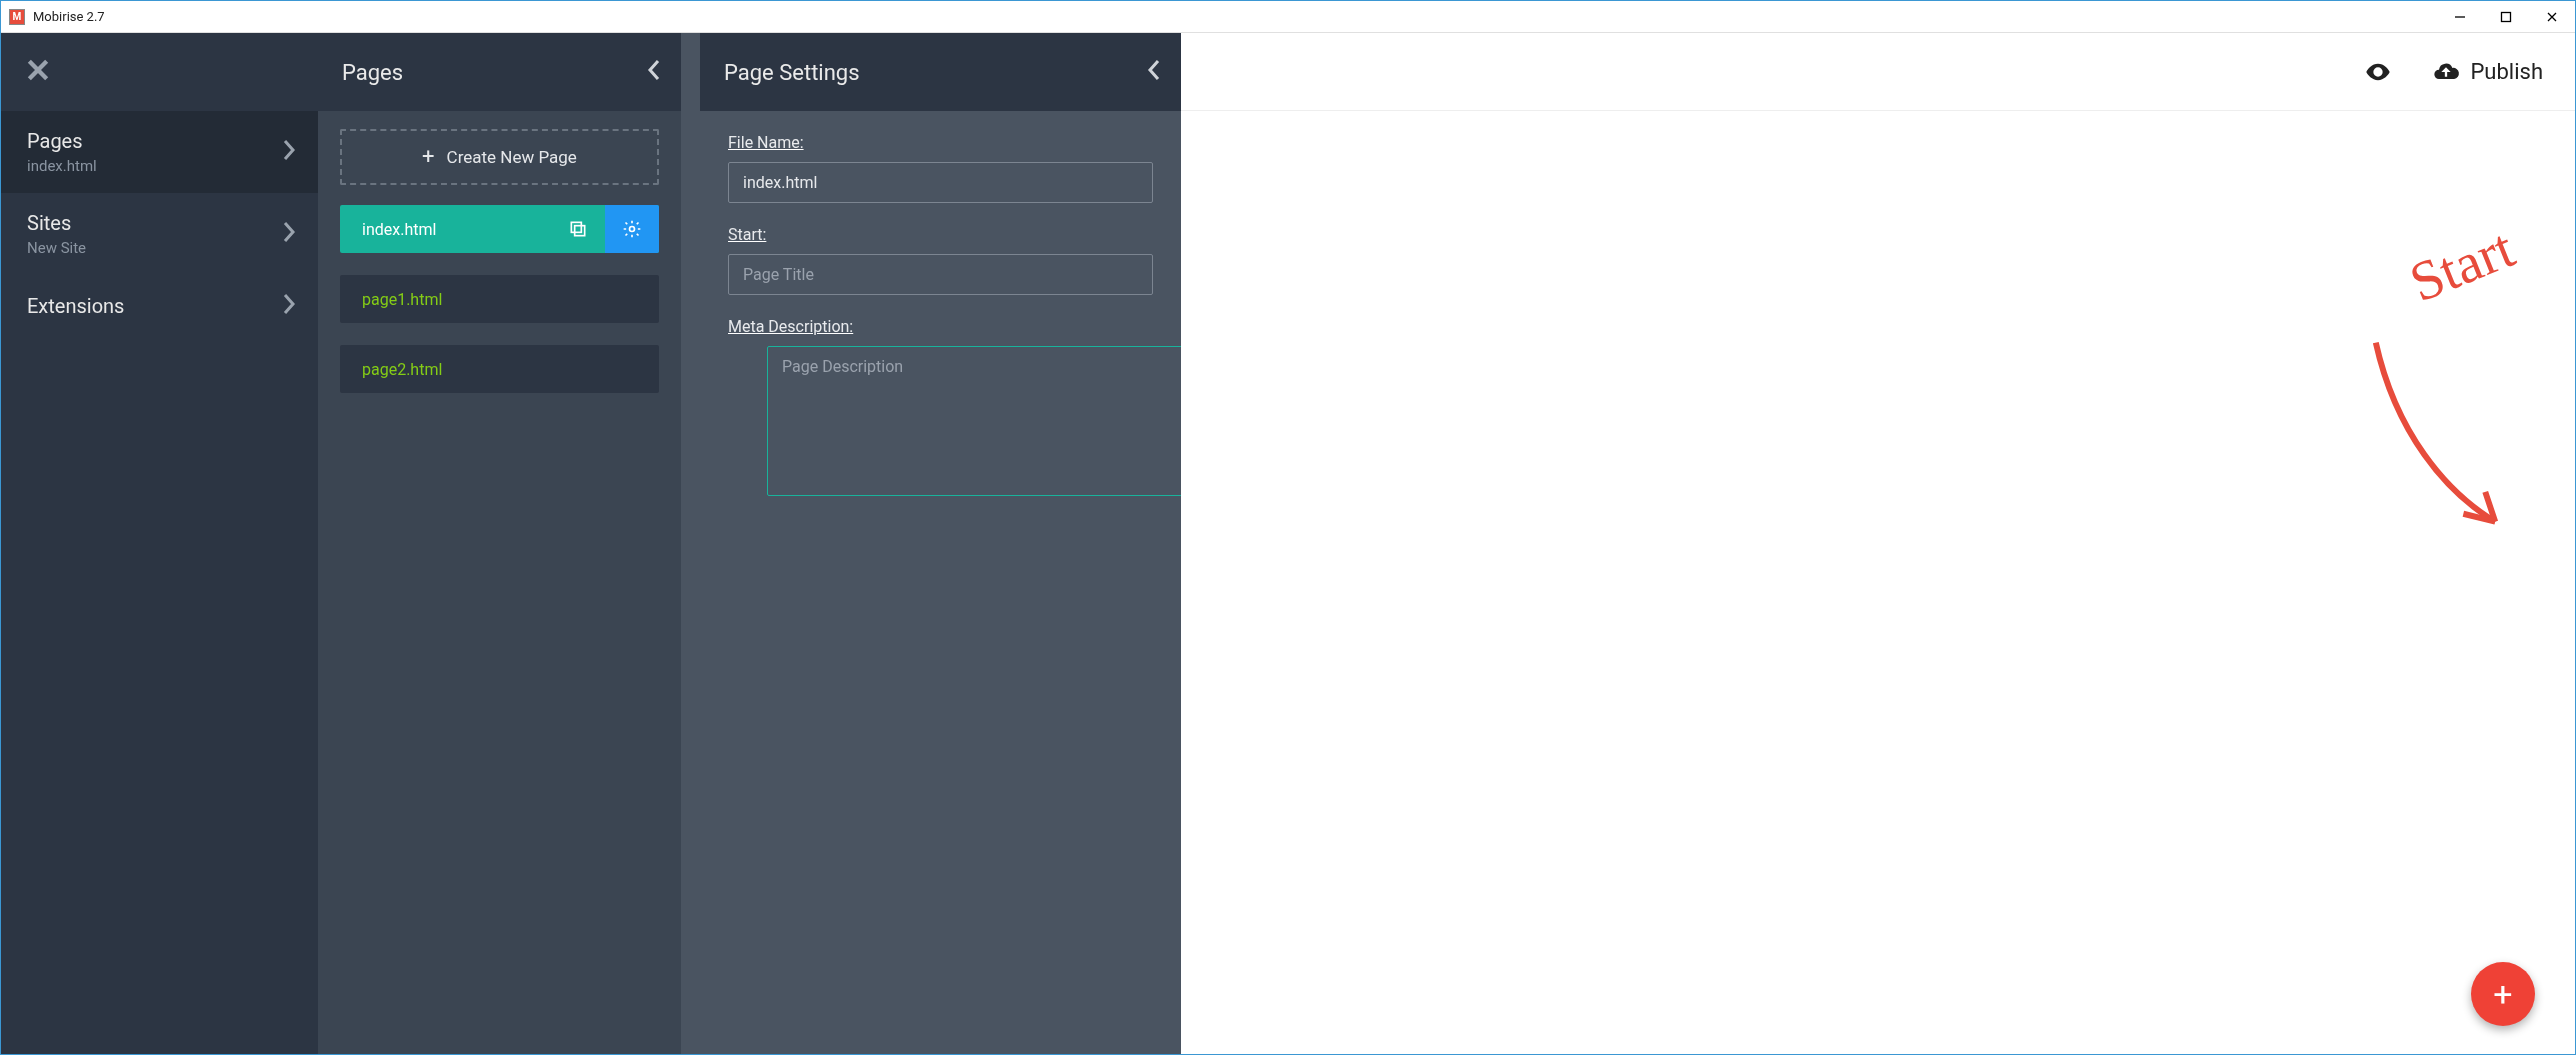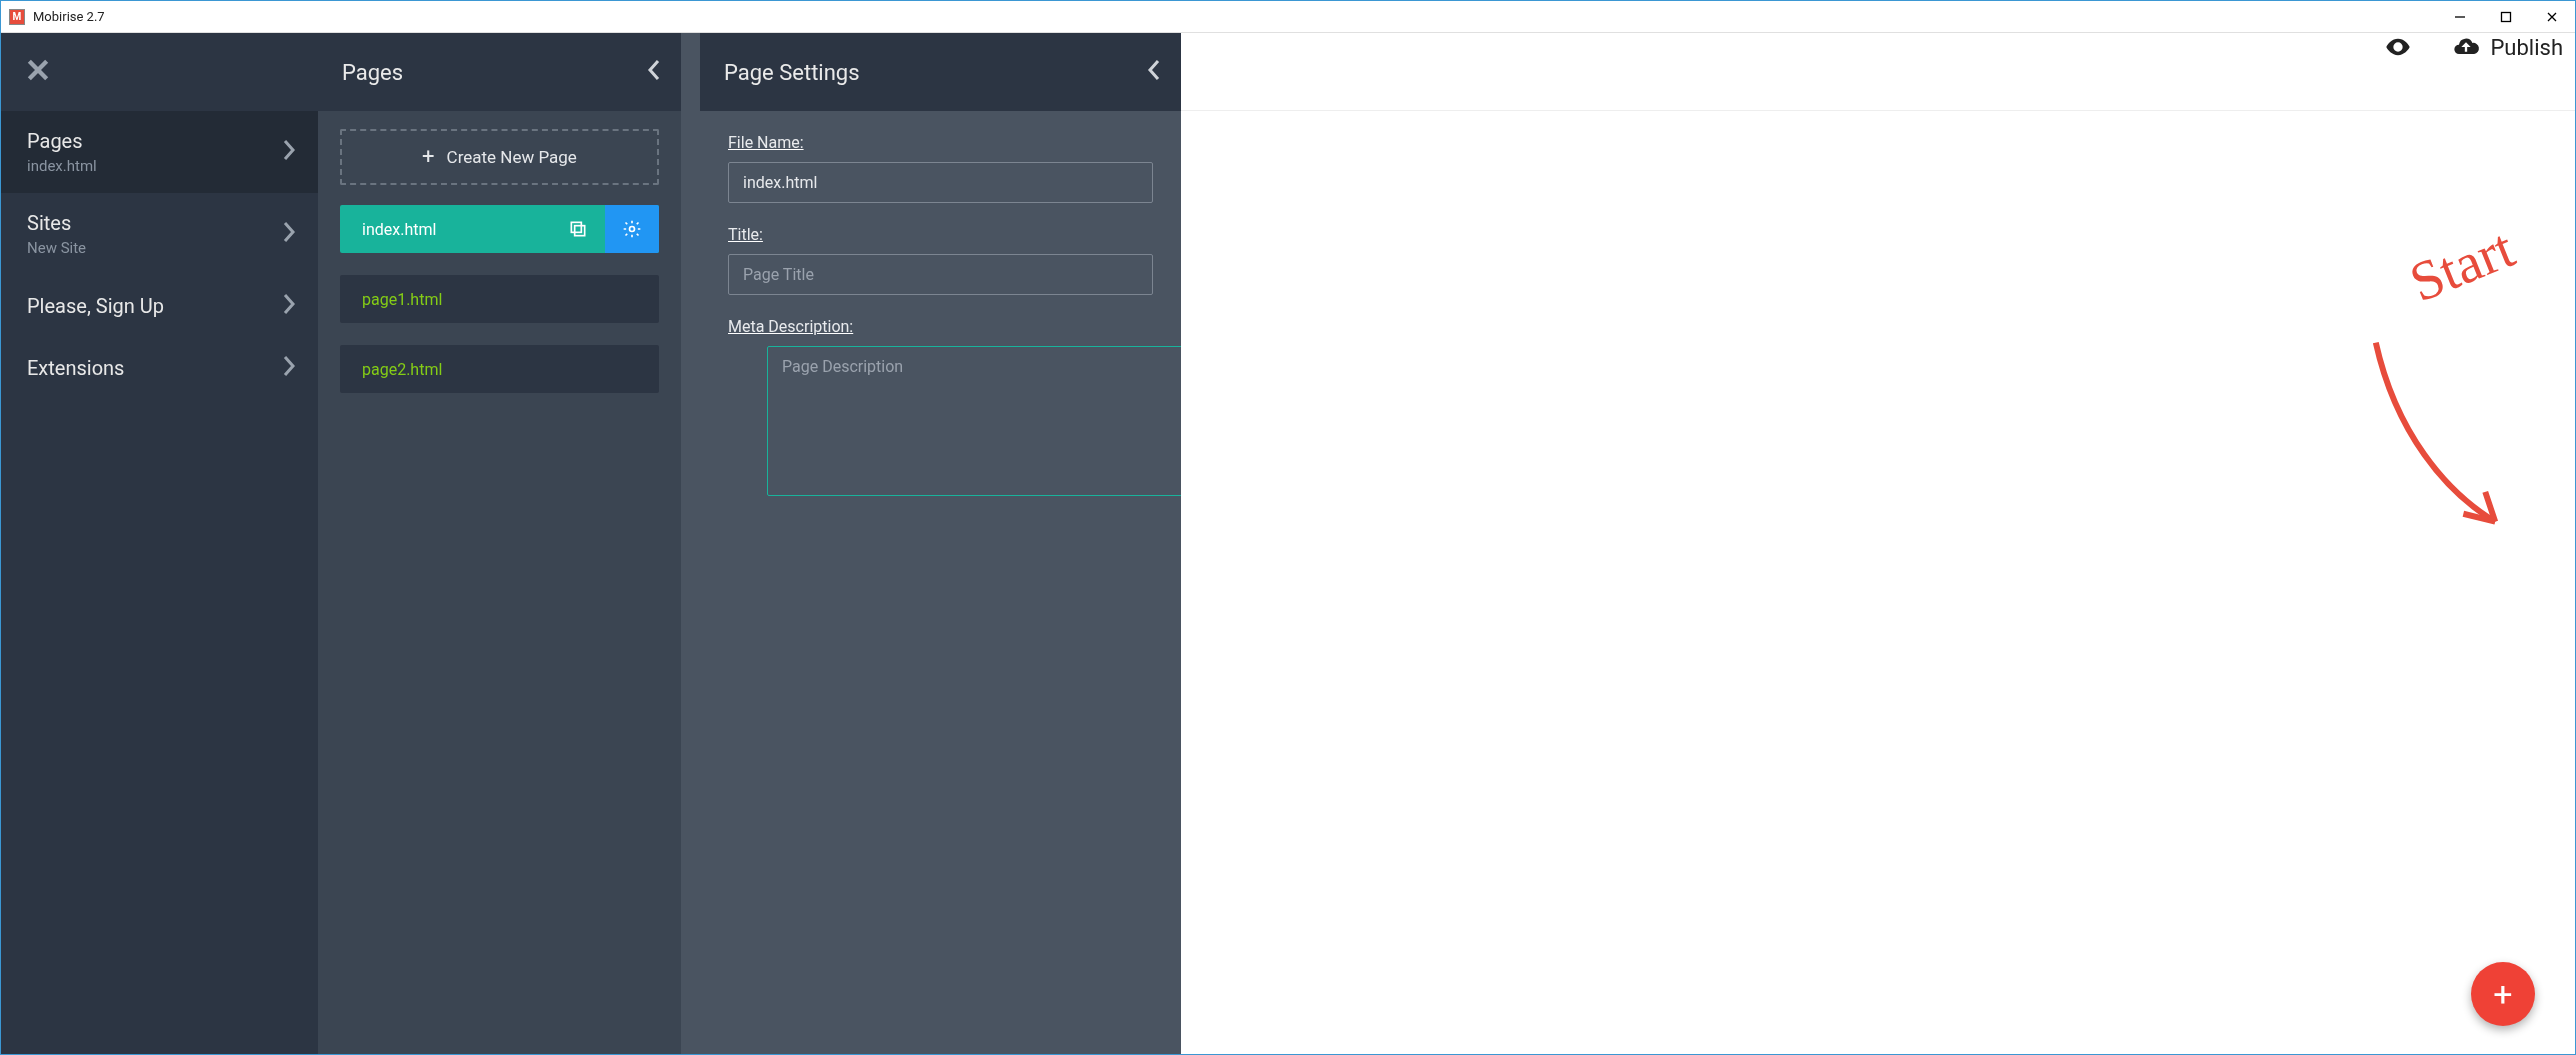--- a/index.html
+++ b/index.html
@@ -159,23 +159,23 @@
 
 
 .canvas {
   flex: 1;
   background: #fff;
   position: relative;
 }
 .topbar {
   height: 78px;
   display: flex;
-  align-items: flex-start;
+  align-items: center;
   justify-content: flex-end;
-  padding-right: 12px;
+  padding-right: 32px;
   gap: 40px;
   border-bottom: 1px solid #eee;
 }
 .topbar .eye, .topbar .publish {
   display: flex; align-items: center; gap: 10px;
   font-size: 22px; color: #222; cursor: pointer;
 }
 .topbar svg { width: 28px; height: 28px; }
 .topbar svg path, .topbar svg circle { fill: #222; }
 
@@ -267,30 +267,20 @@
           <div class="title">Sites</div>
           <div class="subtitle">New Site</div>
         </div>
         <span class="chevron-right">
           <svg viewBox="0 0 14 22">
               <path d="M3 2 L11 11 L3 20"></path>
             </svg>
         </span>
       </div>
 
-      <div class="nav-item">
-        <div class="texts">
-          <div class="title">Please, Sign Up</div>
-        </div>
-        <span class="chevron-right">
-          <svg viewBox="0 0 14 22">
-              <path d="M3 2 L11 11 L3 20"></path>
-            </svg>
-        </span>
-      </div>
 
       <div class="nav-item">
         <div class="texts">
           <div class="title">Extensions</div>
         </div>
         <span class="chevron-right">
           <svg viewBox="0 0 14 22">
               <path d="M3 2 L11 11 L3 20"></path>
             </svg>
         </span>
@@ -346,21 +336,21 @@
         <span class="chev-left">
           <svg viewBox="0 0 14 22">
               <path d="M11 2 L3 11 L11 20"></path>
             </svg>
         </span>
       </div>
       <div class="settings-body">
         <div class="field-label">File Name:</div>
         <input class="field-input" value="index.html" style="">
 
-        <div class="field-label">Title:</div>
+        <div class="field-label">Start:</div>
         <input class="field-input" placeholder="Page Title" style="">
 
         <div class="field-label">Meta Description:</div>
         <textarea class="field-textarea" placeholder="Page Description" style=""></textarea>
       </div>
     </div>
 
     <div class="canvas">
       <div class="topbar">
         <div class="eye">

